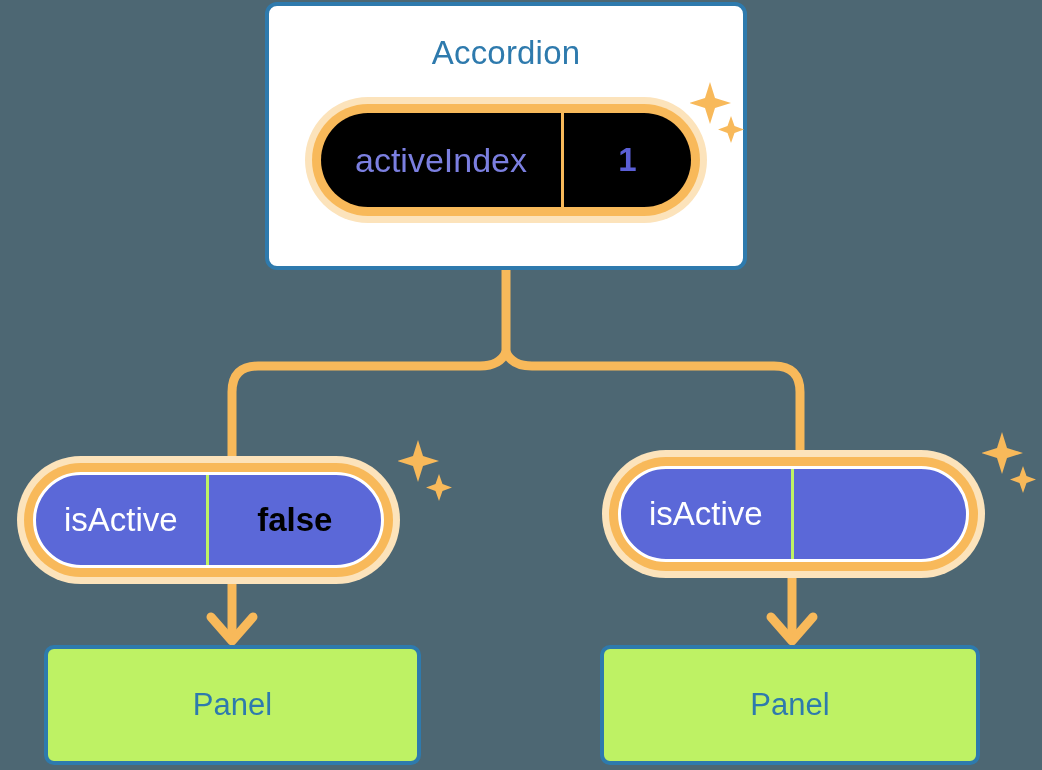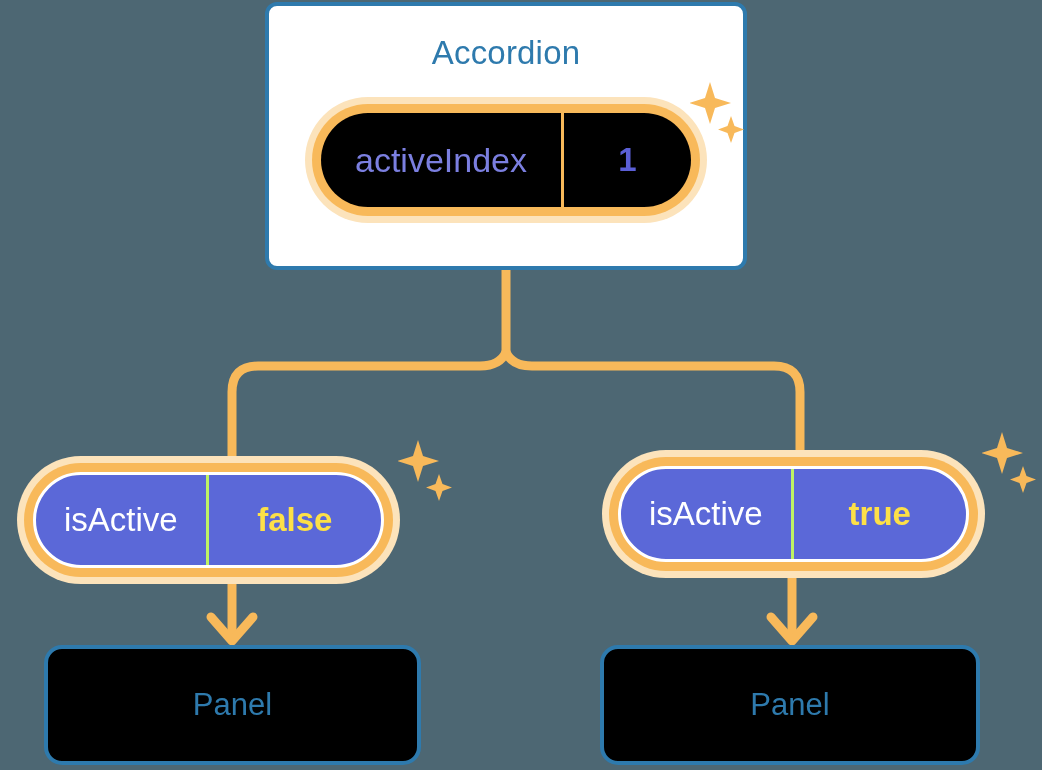--- a/index.html
+++ b/index.html
@@ -124,21 +124,21 @@
 
   
   .leaf-pill .pill-key {
     flex: 0 0 50%;
     color: #ffffff;
     font-size: 33px;
     border-right: 3px solid #bef264;
   }
   .leaf-pill .pill-val {
     flex: 1;
-    color: #fde047;
+    color: #000000;
     font-size: 33px;
     font-weight: bold;
   }
 
   #left-pill {
     left: 17px;
     top: 456px;
     width: 383px;
     height: 128px;
   }
@@ -146,23 +146,23 @@
   #right-pill {
     left: 602px;
     top: 450px;
     width: 383px;
     height: 128px;
   }
 
   
   .panel-box {
     position: absolute;
-    background: #000000;
+    background: #bef264;
     border: 4px solid #2e7aad;
-    border-radius: 18px;
+    border-radius: 10px;
     z-index: 2;
     display: flex;
     align-items: center;
     justify-content: center;
   }
 
   .panel-label {
     color: #2e7aad;
     font-size: 31px;
     font-weight: 400;
@@ -256,21 +256,20 @@
 
   <div class="panel-box" id="left-panel">
     <span class="panel-label">Panel</span>
   </div>
 
   <div class="pill-wrap leaf-pill" id="right-pill">
     <div class="pill-glow"></div>
     <div class="pill-ring"></div>
     <div class="pill-body solid">
       <span class="pill-key">isActive</span>
-      <span class="pill-val">true</span>
     </div>
   </div>
 
   <div class="sparkle-group" id="sparkle-right">
     <svg width="60" height="66" viewBox="0 0 60 66">
       <path d="M20 0 L25 16 L41 21 L25 26 L20 42 L15 26 L-1 21 L15 16 Z" fill="#f8b95a"></path>
       <path d="M41 34 L44.5 44 L54 47.5 L44.5 51 L41 61 L37.5 51 L28 47.5 L37.5 44 Z" fill="#f8b95a"></path>
     </svg>
   </div>
 

